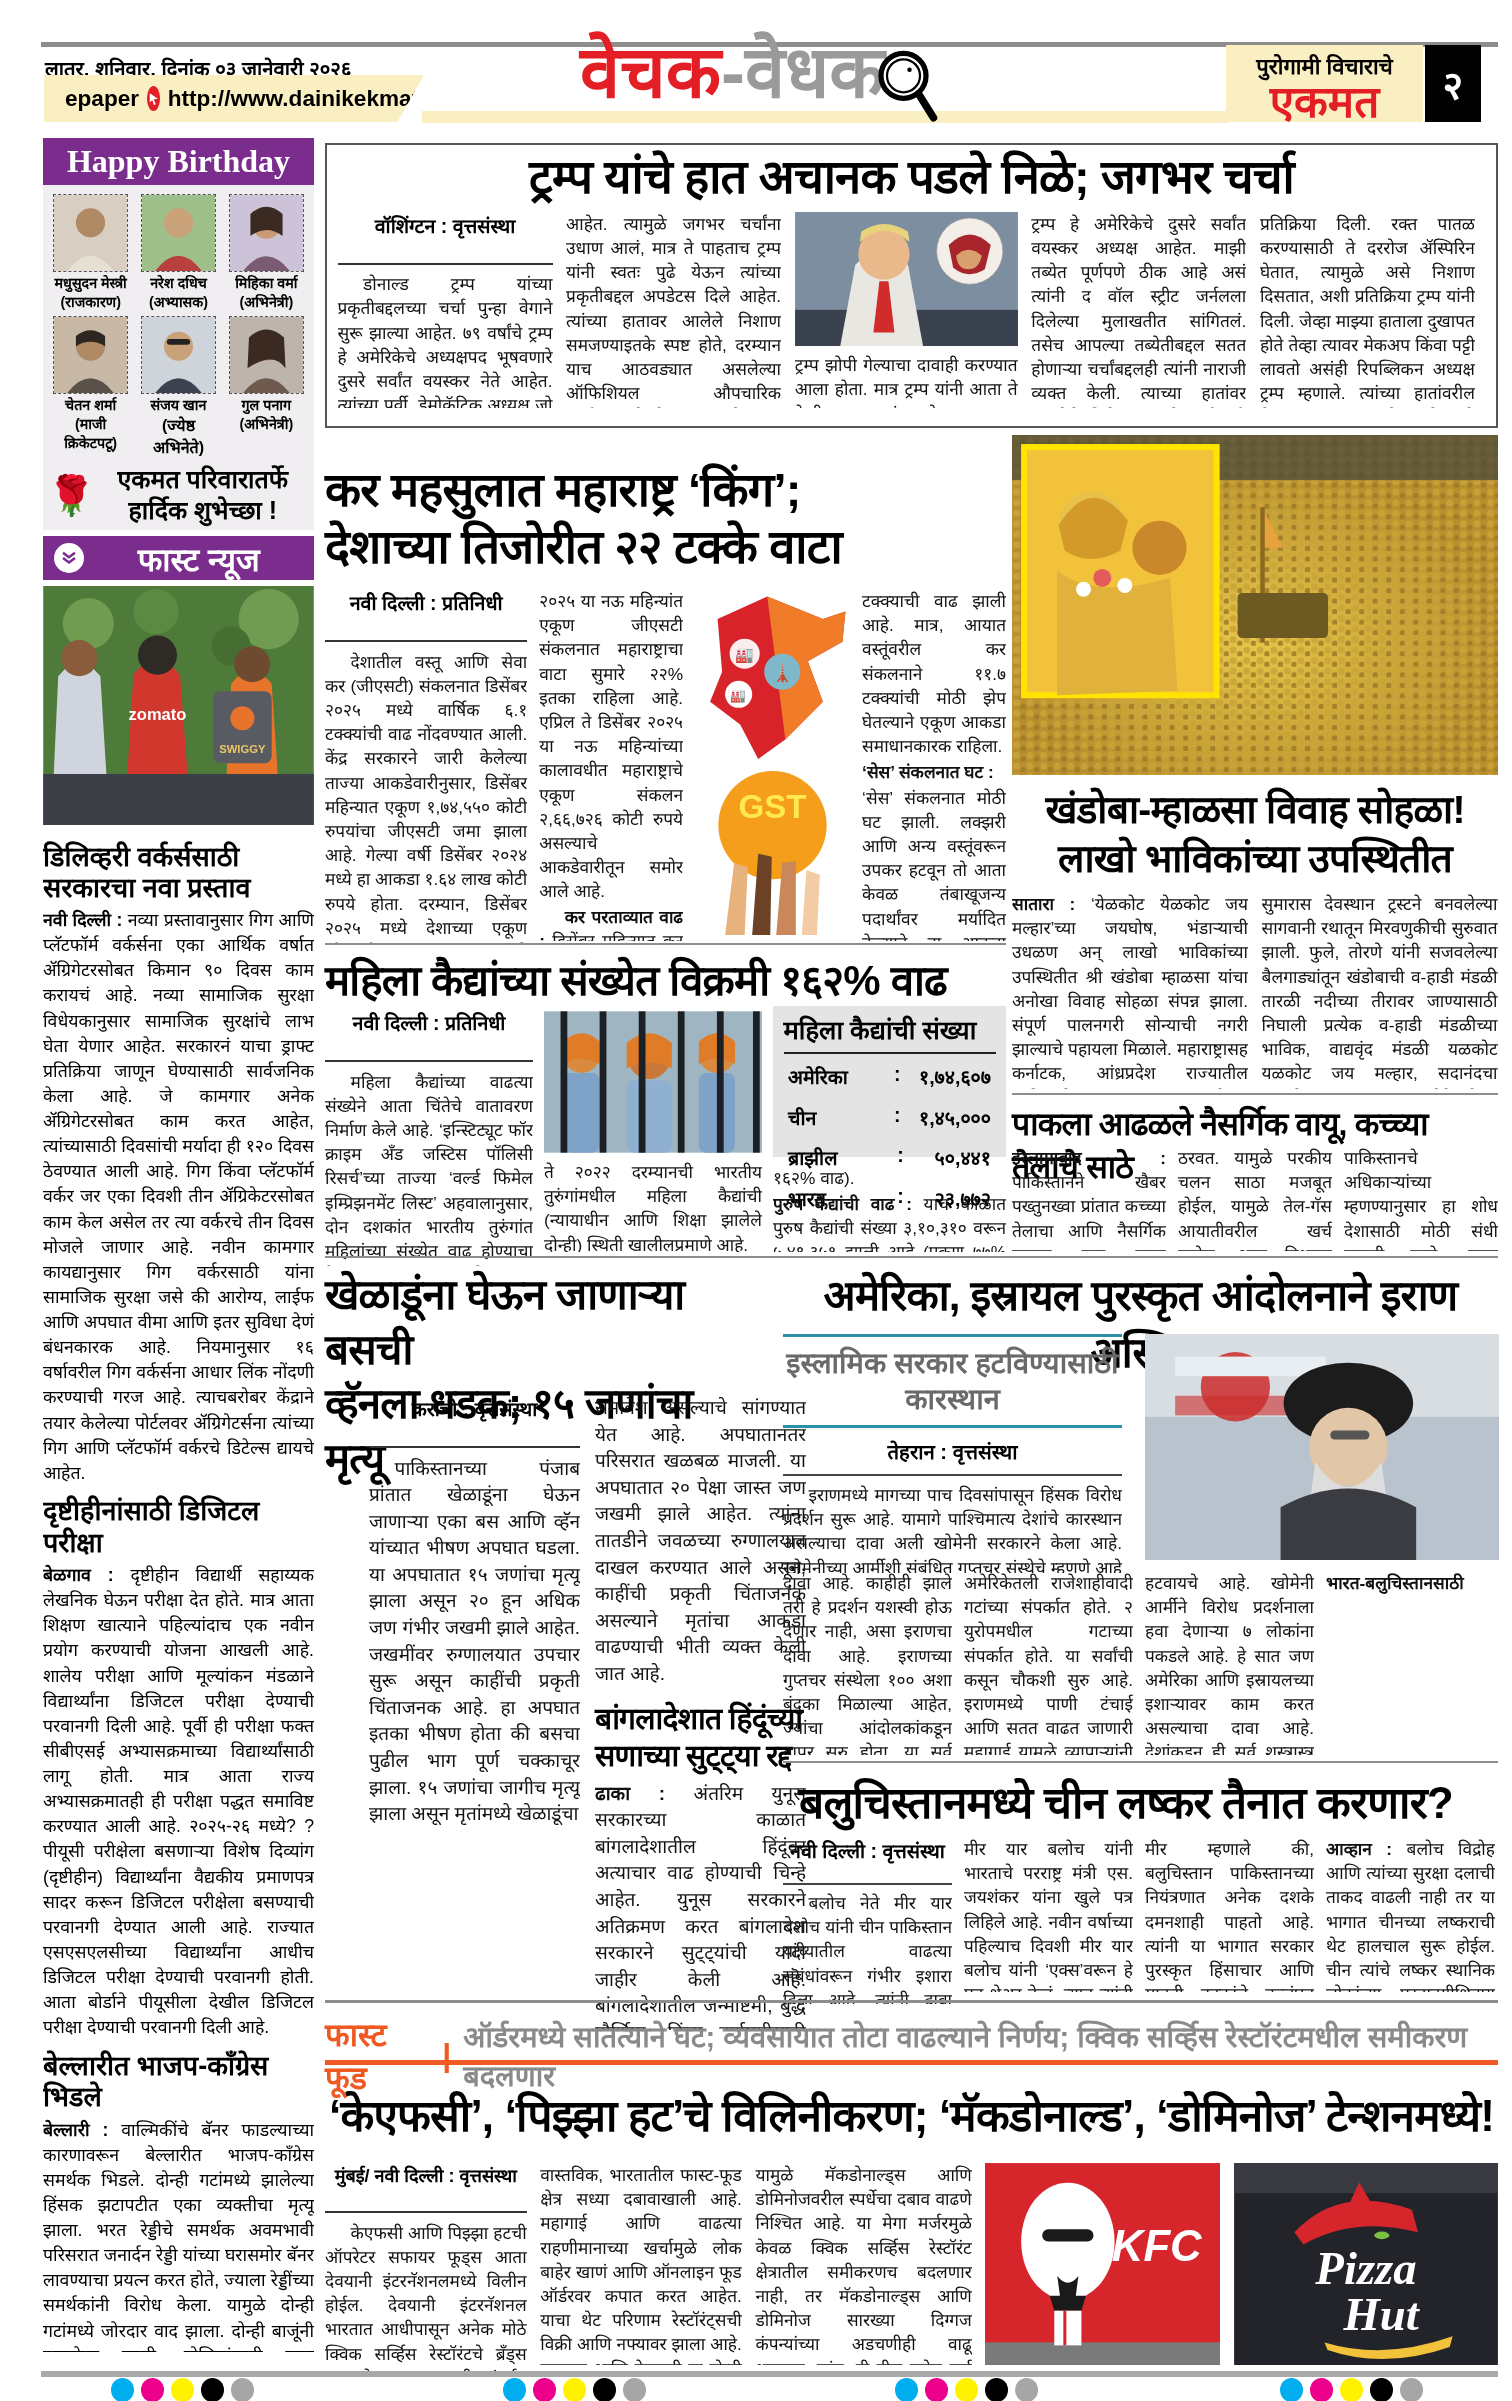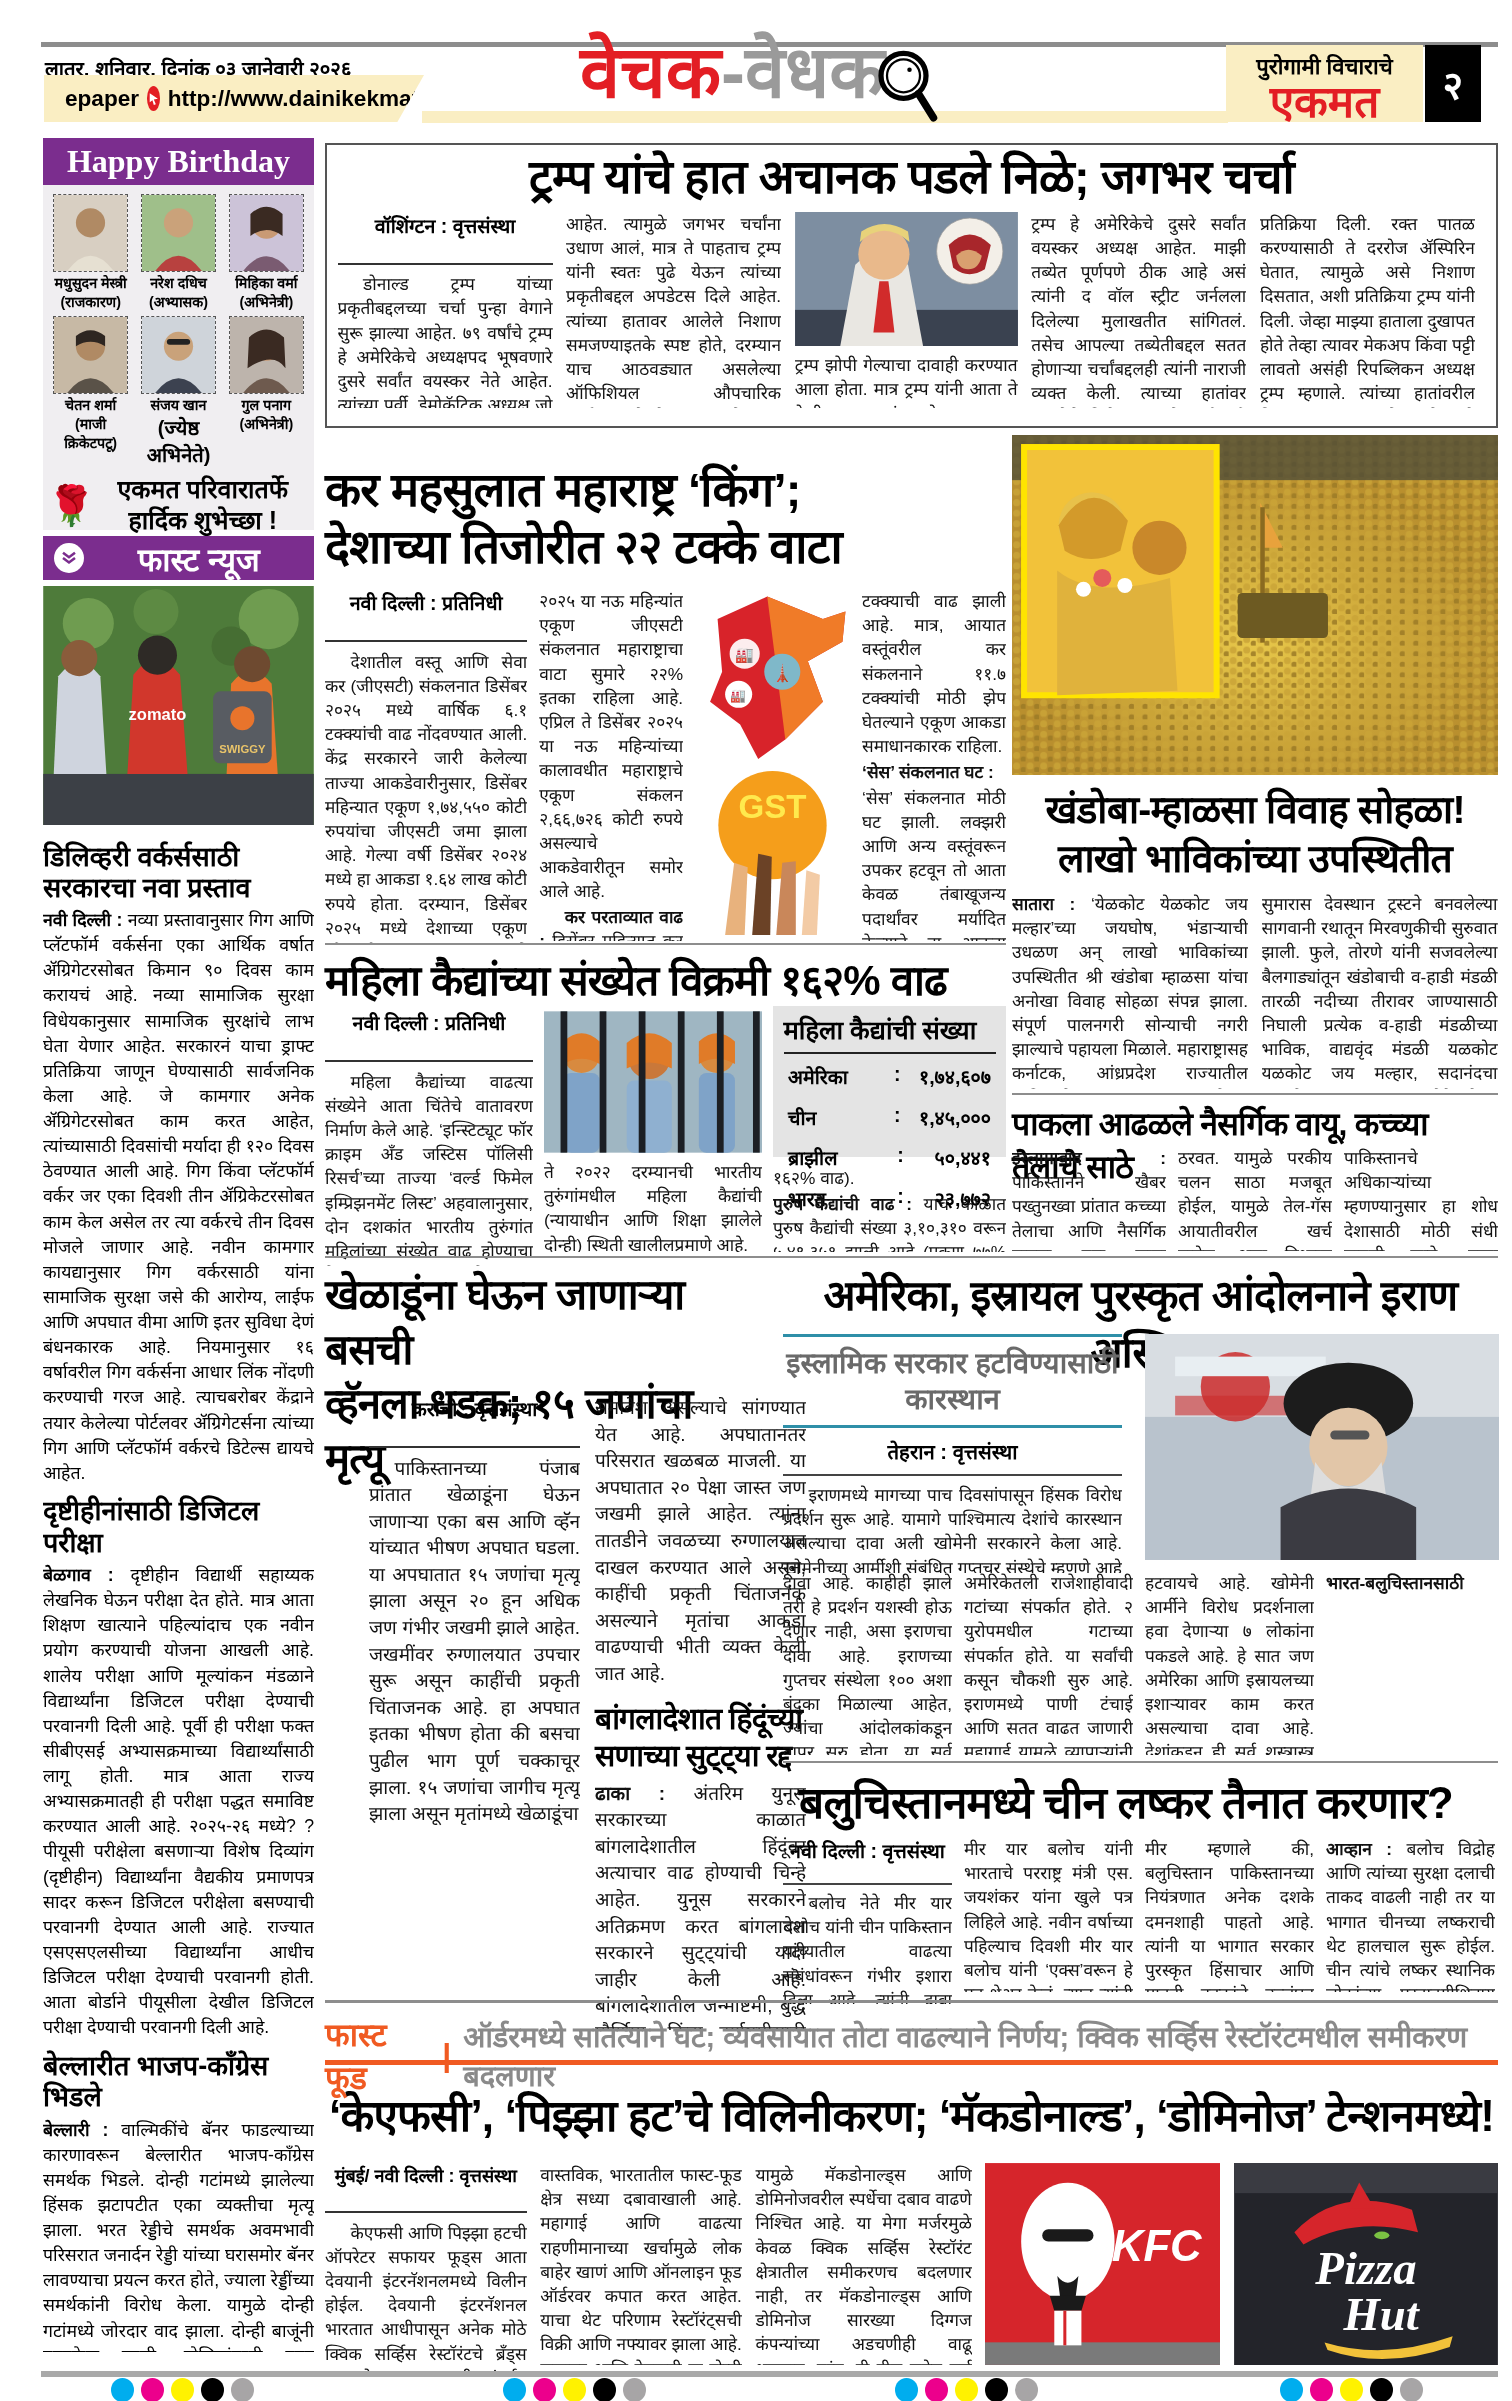--- a/index.html
+++ b/index.html
@@ -105,21 +105,21 @@
         <div style="font-size:14.3px; font-weight:bold;">(माजी क्रिकेटपटू)</div>
       </div>
       <div style="text-align:center;">
         <svg width="75" height="78" style="border:0.8px dashed #555;" viewBox="0 0 100 104">
             <rect width="100" height="104" fill="#cfd4da"></rect>
             <circle cx="50" cy="40" r="20" fill="#c9a27a"></circle>
             <path d="M18 104 Q50 64 82 104 Z" fill="#3c4250"></path>
             <rect x="34" y="30" width="32" height="8" rx="4" fill="#222"></rect>
           </svg>
         <div style="font-size:14.3px; font-weight:bold; line-height:1.2;">संजय खान</div>
-        <div style="font-size:20px; font-weight:bold;">(ज्येष्ठ अभिनेते)</div>
+        <div style="font-size:16px; font-weight:bold;">(ज्येष्ठ अभिनेते)</div>
       </div>
       <div style="text-align:center;">
         <svg width="75" height="78" style="border:0.8px dashed #555;" viewBox="0 0 100 104">
             <rect width="100" height="104" fill="#bdb4ac"></rect>
             <circle cx="50" cy="40" r="20" fill="#c99a74"></circle>
             <path d="M18 104 Q50 64 82 104 Z" fill="#6e5a4e"></path>
             <path d="M26 28 Q50 6 74 28 L76 70 Q60 46 24 70 Z" fill="#3a2a22"></path>
           </svg>
         <div style="font-size:14.3px; font-weight:bold; line-height:1.2;">गुल पनाग</div>
         <div style="font-size:14.3px; font-weight:bold;">(अभिनेत्री)</div>

